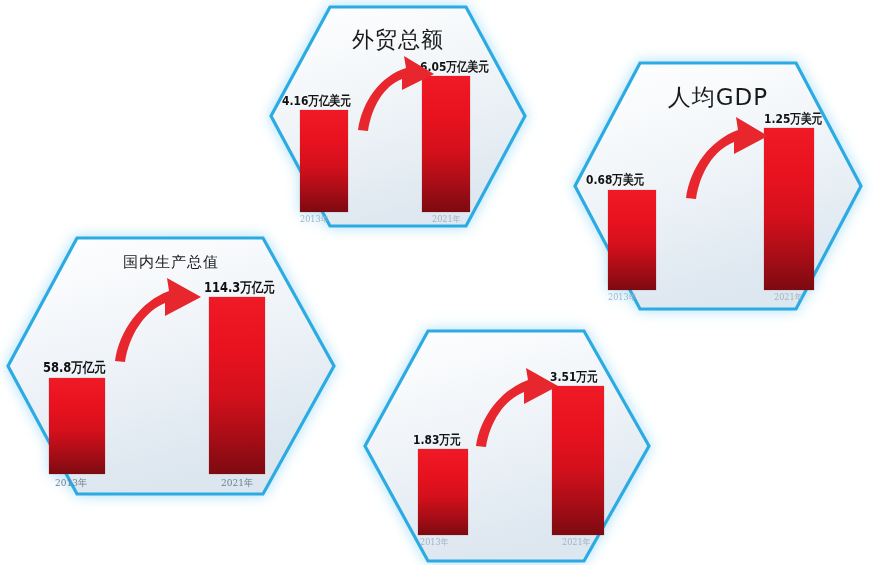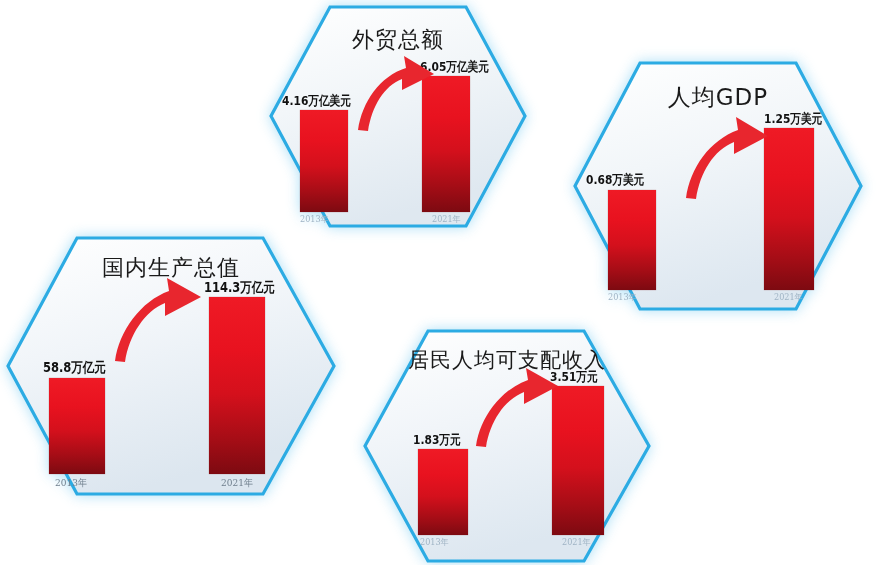--- a/index.html
+++ b/index.html
@@ -151,21 +151,21 @@
       <defs>
         <linearGradient id="hexfill3" x1="0" y1="0" x2="0.35" y2="1">
           <stop offset="0%" stop-color="#ffffff"></stop>
           <stop offset="45%" stop-color="#f1f5f9"></stop>
           <stop offset="100%" stop-color="#dce6ef"></stop>
         </linearGradient>
       </defs>
       <polygon points="72,3 258,3 329,131 258,259 72,259 3,131" fill="url(#hexfill3)" stroke="#2cabe3" stroke-width="3.2" stroke-linejoin="miter"></polygon>
     </svg>
     <div class="hex-inner">
-      <div class="hex-title" style="top:18px; font-size:22px;">国内生产总值</div>
+      <div class="hex-title" style="top:18px; font-size:15px;">国内生产总值</div>
 
       <div class="bar-value" style="left:38px; top:124px; font-size:14px;">58.8万亿元</div>
       <div class="bar" style="left:44px; top:143px; width:56px; height:96px;"></div>
       <div class="bar-year" style="left:50px; top:241px; font-size:10px;">2013年</div>
 
       <div class="bar-value" style="left:199px; top:44px; font-size:14px;">114.3万亿元</div>
       <div class="bar" style="left:204px; top:62px; width:56px; height:177px;"></div>
       <div class="bar-year" style="left:216px; top:241px; font-size:10px;">2021年</div>
 
       <svg class="arrow" style="left:100px; top:40px;" width="100" height="90" viewBox="0 0 100 90">
@@ -180,21 +180,20 @@
       <defs>
         <linearGradient id="hexfill4" x1="0" y1="0" x2="0.35" y2="1">
           <stop offset="0%" stop-color="#ffffff"></stop>
           <stop offset="45%" stop-color="#f1f5f9"></stop>
           <stop offset="100%" stop-color="#dde7f0"></stop>
         </linearGradient>
       </defs>
       <polygon points="66,3 222,3 287,118 222,233 66,233 3,118" fill="url(#hexfill4)" stroke="#2cabe3" stroke-width="3.2" stroke-linejoin="miter"></polygon>
     </svg>
     <div class="hex-inner">
-      <div class="hex-title" style="top:18px; font-size:21px;">居民人均可支配收入</div>
 
       <div class="bar-value" style="left:51px; top:103px; font-size:13px;">1.83万元</div>
       <div class="bar" style="left:56px; top:121px; width:50px; height:86px;"></div>
       <div class="bar-year faint" style="left:58px; top:208px; font-size:9px;">2013年</div>
 
       <div class="bar-value" style="left:188px; top:40px; font-size:13px;">3.51万元</div>
       <div class="bar" style="left:190px; top:58px; width:52px; height:149px;"></div>
       <div class="bar-year faint" style="left:200px; top:208px; font-size:9px;">2021年</div>
 
       <svg class="arrow" style="left:104px; top:38px;" width="94" height="84" viewBox="0 0 94 84">

